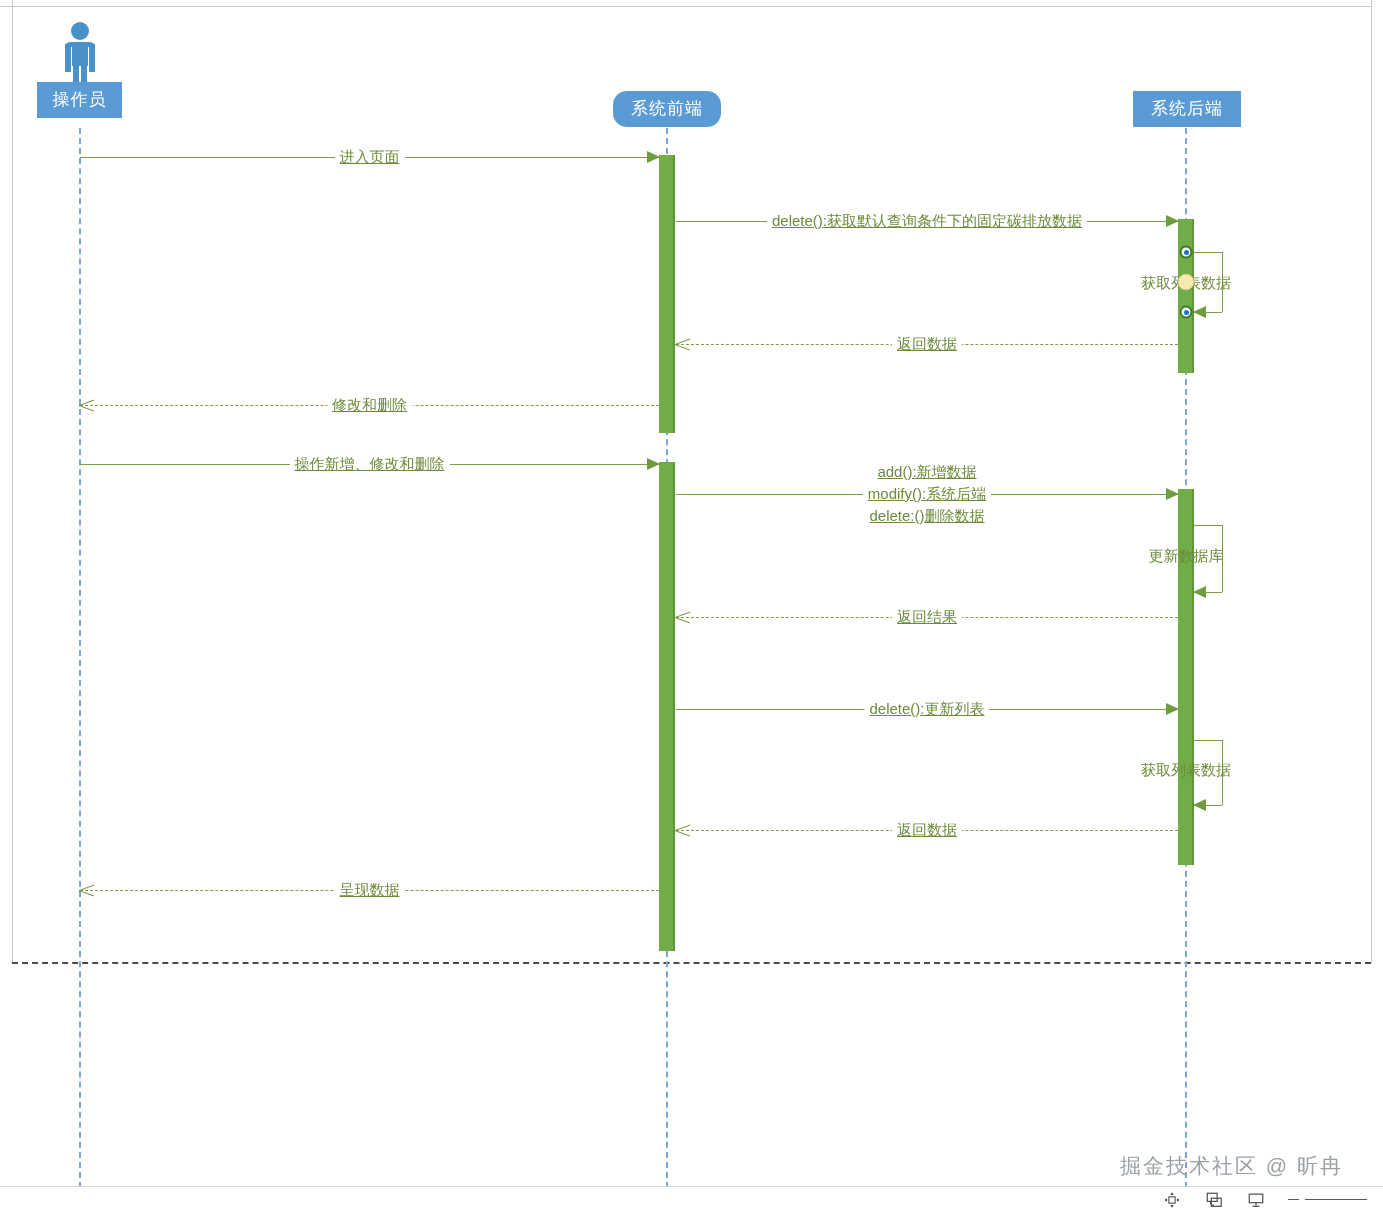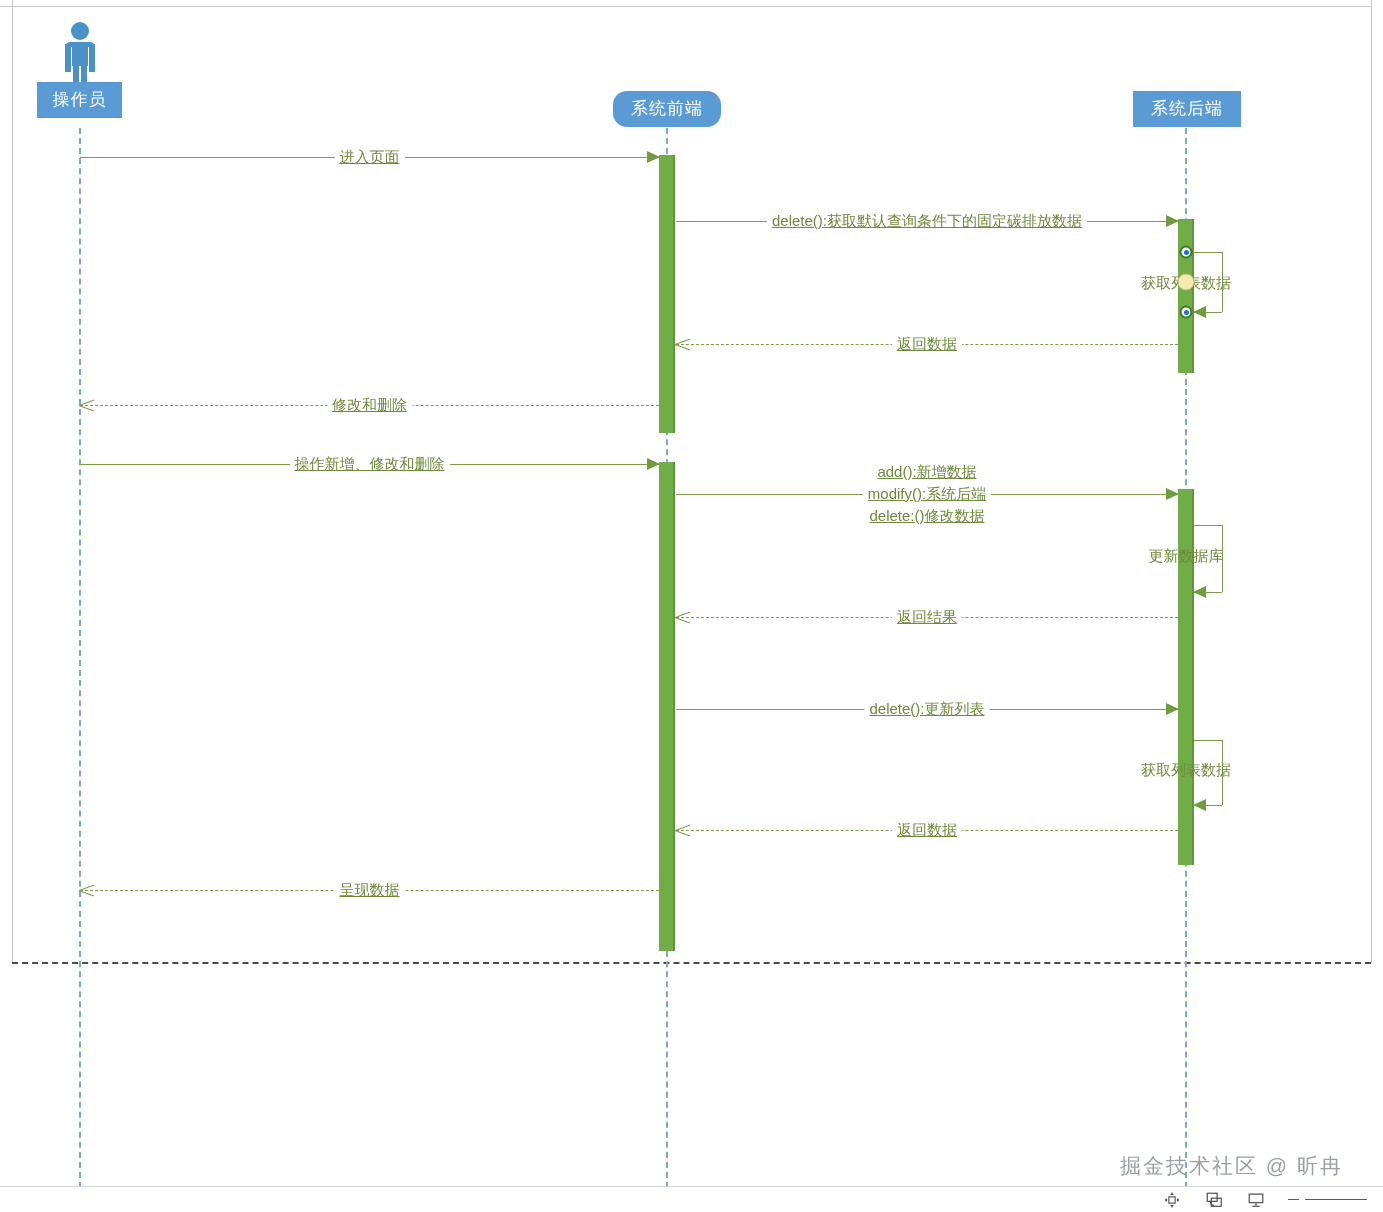--- a/index.html
+++ b/index.html
@@ -344,21 +344,21 @@
     <div class="head-solid-r"></div>
     <div class="label">操作新增、修改和删除</div>
   </div>
 
   <div class="msg" style="left:676px; top:494px; width:502px;">
     <div class="line"></div>
     <div class="head-solid-r"></div>
     <div class="label multi">
       <div>add():新增数据</div>
       <div>modify():系统后端</div>
-      <div>delete:()修改数据</div>
+      <div>delete:()删除数据</div>
     </div>
   </div>
 
   <div class="selfloop" style="left:1194px; top:525px; width:28px; height:67px;padding-left:32px;">
     <div class="seg-top" style="top:0; width:28px;"></div>
     <div class="seg-right" style="left:28px; height:67px;"></div>
     <div class="seg-bot" style="top:67px; width:28px;"></div>
     <div class="head-solid-l" style="top:61px;"></div>
     <div class="label" style="left:-8px; top:30px;">更新数据库</div>
   </div>

